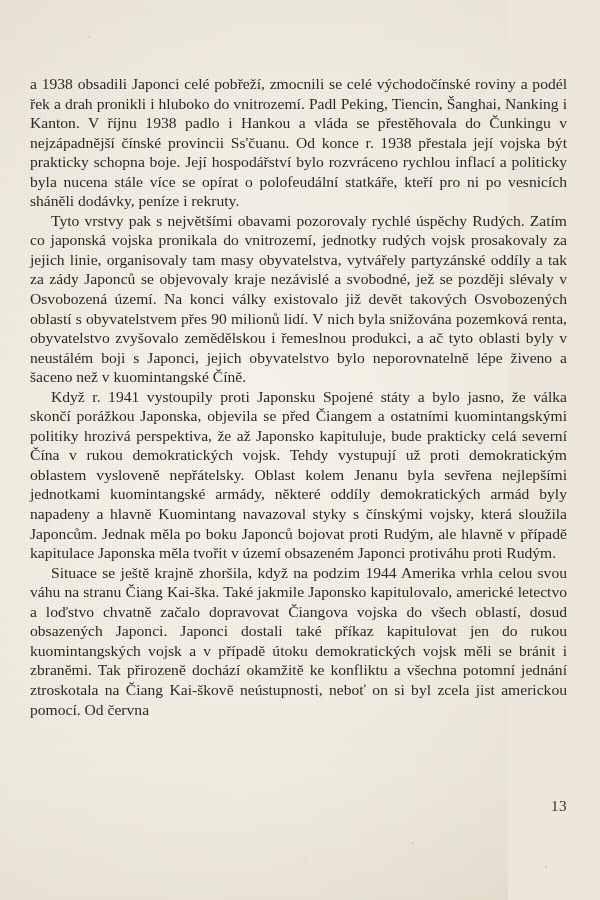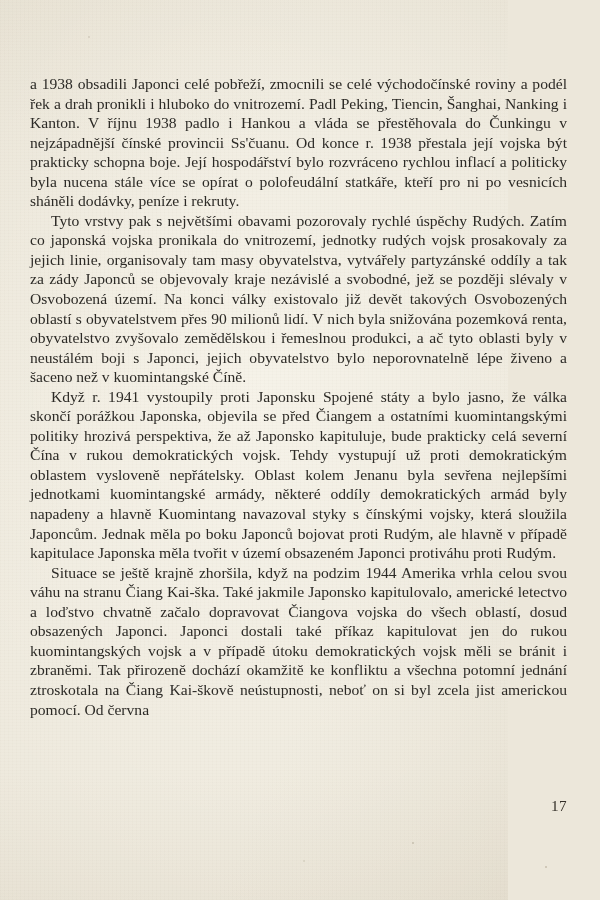--- a/index.html
+++ b/index.html
@@ -90,15 +90,15 @@
   <div class="speck" style="left:88px; top:36px; width:1.5px; height:1.5px; opacity:.6;"></div>
   <div class="speck" style="left:303px; top:860px; width:1.5px; height:1.5px; opacity:.5;"></div>
 
   <div class="text-block">
     <p class="first">a 1938 obsadili Japonci celé pobřeží, zmocnili se celé východočínské roviny a podél řek a drah pronikli i hluboko do vnitrozemí. Padl Peking, Tiencin, Šanghai, Nanking i Kanton. V říjnu 1938 padlo i Hankou a vláda se přestěhovala do Čunkingu v nejzápadnější čínské provincii Ss'čuanu. Od konce r. 1938 přestala její vojska být prakticky schopna boje. Její hospodářství bylo rozvráceno rychlou inflací a politicky byla nucena stále více se opírat o polofeudální statkáře, kteří pro ni po vesnicích sháněli dodávky, peníze i rekruty.</p>
     <p>Tyto vrstvy pak s největšími obavami pozorovaly rychlé úspěchy Rudých. Zatím co japonská vojska pronikala do vnitrozemí, jednotky rudých vojsk prosakovaly za jejich linie, organisovaly tam masy obyvatelstva, vytvářely partyzánské oddíly a tak za zády Japonců se objevovaly kraje nezávislé a svobodné, jež se později slévaly v Osvobozená území. Na konci války existovalo již devět takových Osvobozených oblastí s obyvatelstvem přes 90 milionů lidí. V nich byla snižována pozemková renta, obyvatelstvo zvyšovalo zemědělskou i řemeslnou produkci, a ač tyto oblasti byly v neustálém boji s Japonci, jejich obyvatelstvo bylo neporovnatelně lépe živeno a šaceno než v kuomintangské Číně.</p>
     <p>Když r. 1941 vystoupily proti Japonsku Spojené státy a bylo jasno, že válka skončí porážkou Japonska, objevila se před Čiangem a ostatními kuomintangskými politiky hrozivá perspektiva, že až Japonsko kapituluje, bude prakticky celá severní Čína v rukou demokratických vojsk. Tehdy vystupují už proti demokratickým oblastem vysloveně nepřátelsky. Oblast kolem Jenanu byla sevřena nejlepšími jednotkami kuomintangské armády, některé oddíly demokratických armád byly napadeny a hlavně Kuomintang navazoval styky s čínskými vojsky, která sloužila Japoncům. Jednak měla po boku Japonců bojovat proti Rudým, ale hlavně v případě kapitulace Japonska měla tvořit v území obsazeném Japonci protiváhu proti Rudým.</p>
     <p>Situace se ještě krajně zhoršila, když na podzim 1944 Amerika vrhla celou svou váhu na stranu Čiang Kai-ška. Také jakmile Japonsko kapitulovalo, americké letectvo a loďstvo chvatně začalo dopravovat Čiangova vojska do všech oblastí, dosud obsazených Japonci. Japonci dostali také příkaz kapitulovat jen do rukou kuomintangských vojsk a v případě útoku demokratických vojsk měli se bránit i zbraněmi. Tak přirozeně dochází okamžitě ke konfliktu a všechna potomní jednání ztroskotala na Čiang Kai-škově neústupnosti, neboť on si byl zcela jist americkou pomocí. Od června</p>
   </div>
 
-  <div class="folio">17</div>
+  <div class="folio">13</div>
 
 </div>
 
 </body></html>

